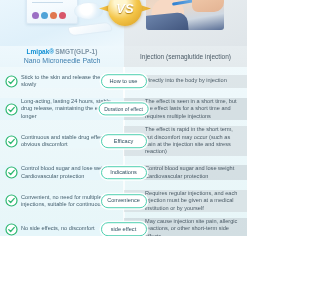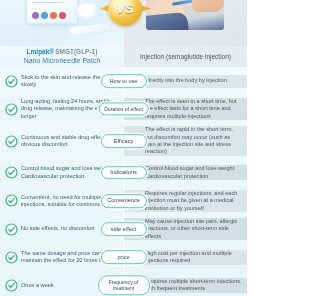--- a/index.html
+++ b/index.html
@@ -4,21 +4,21 @@
 <style>
   * { box-sizing: border-box; margin: 0; padding: 0; }
   html, body {
     width: 247px; height: 296px;
     font-family: "Liberation Sans", sans-serif;
     overflow: hidden;
     background: #ffffff;
   }
   #page {
     position: relative;
-    width: 247px; height: 296px;
+    width: 247px; height: 236px;
     background: linear-gradient(180deg,#f4fbfd 0%,#eef8fb 40%,#e7f6f8 100%);
     overflow: hidden;
   }
 
   
   .hero { position: relative; height: 46px; width: 247px; }
   .hero-left {
     position: absolute; left: 0; top: 0; width: 124px; height: 46px;
     background: linear-gradient(160deg,#eaf6fd 0%,#dff0fa 55%,#eef8fd 100%);
     overflow: hidden;

